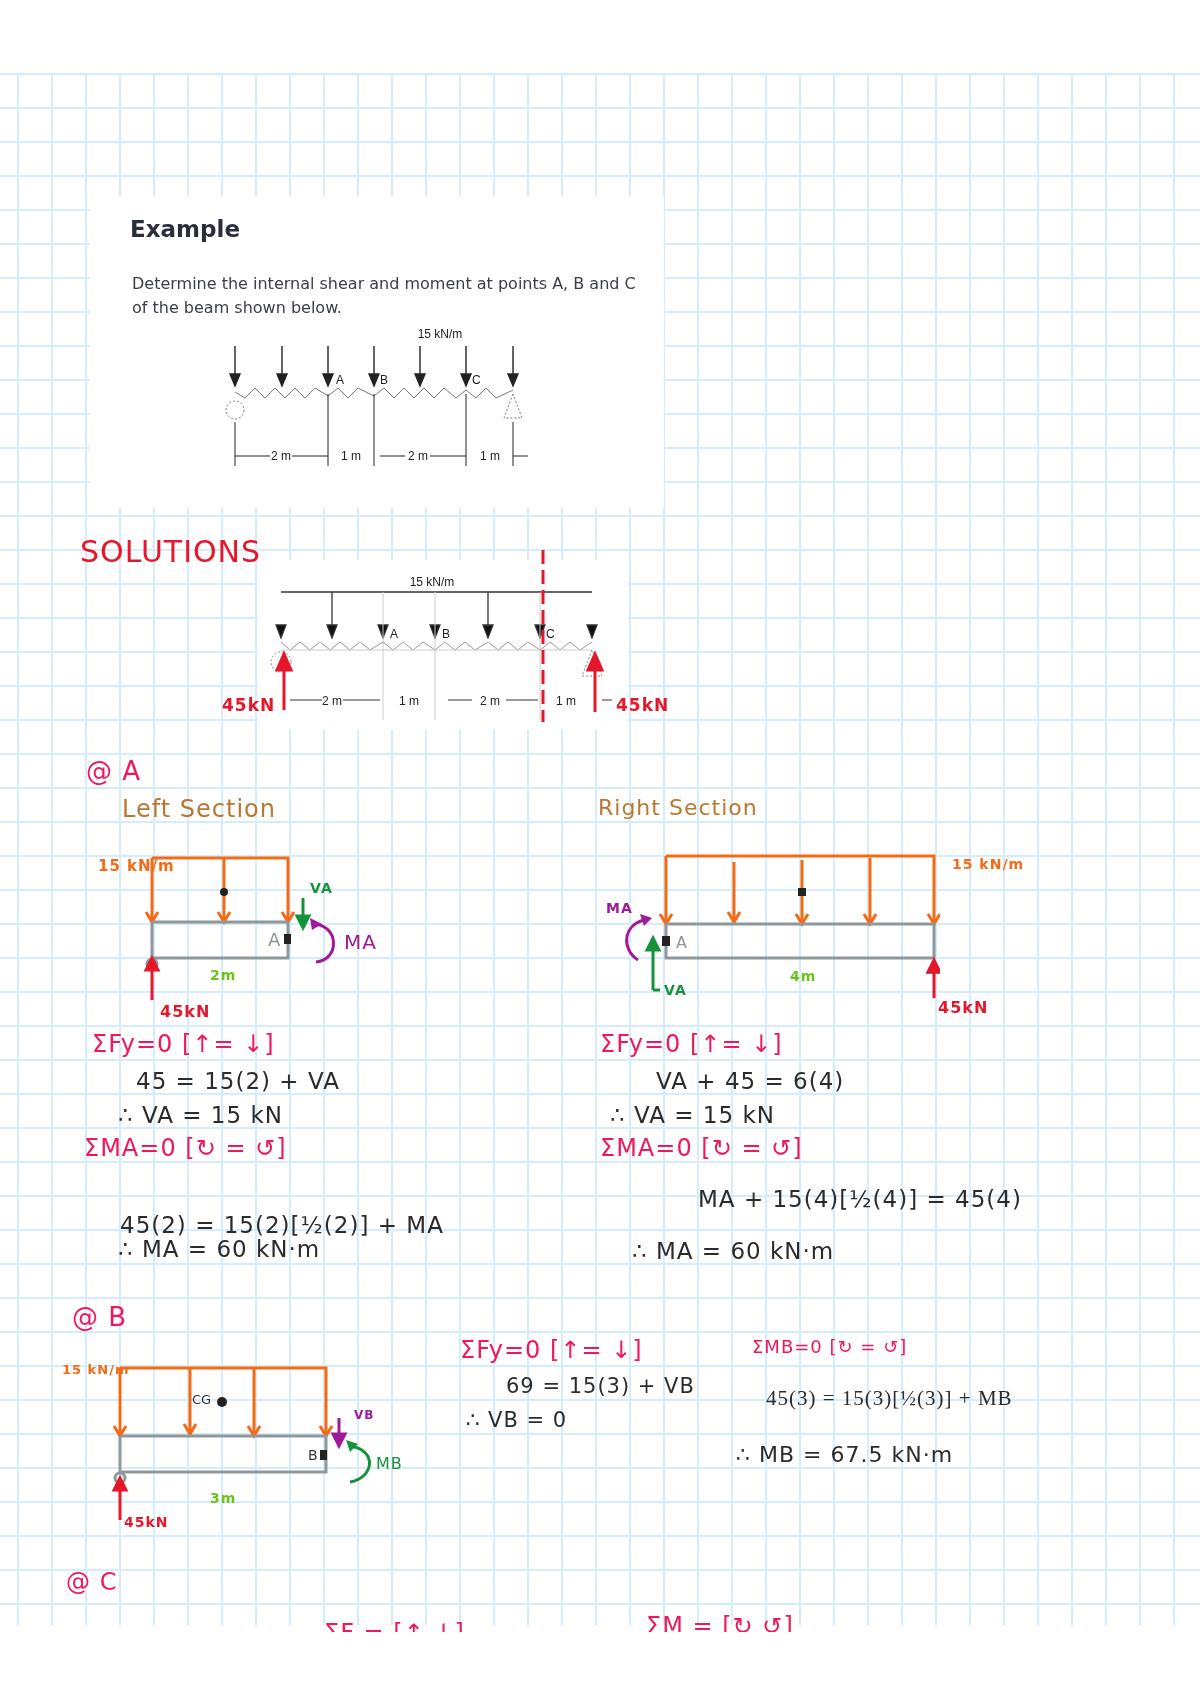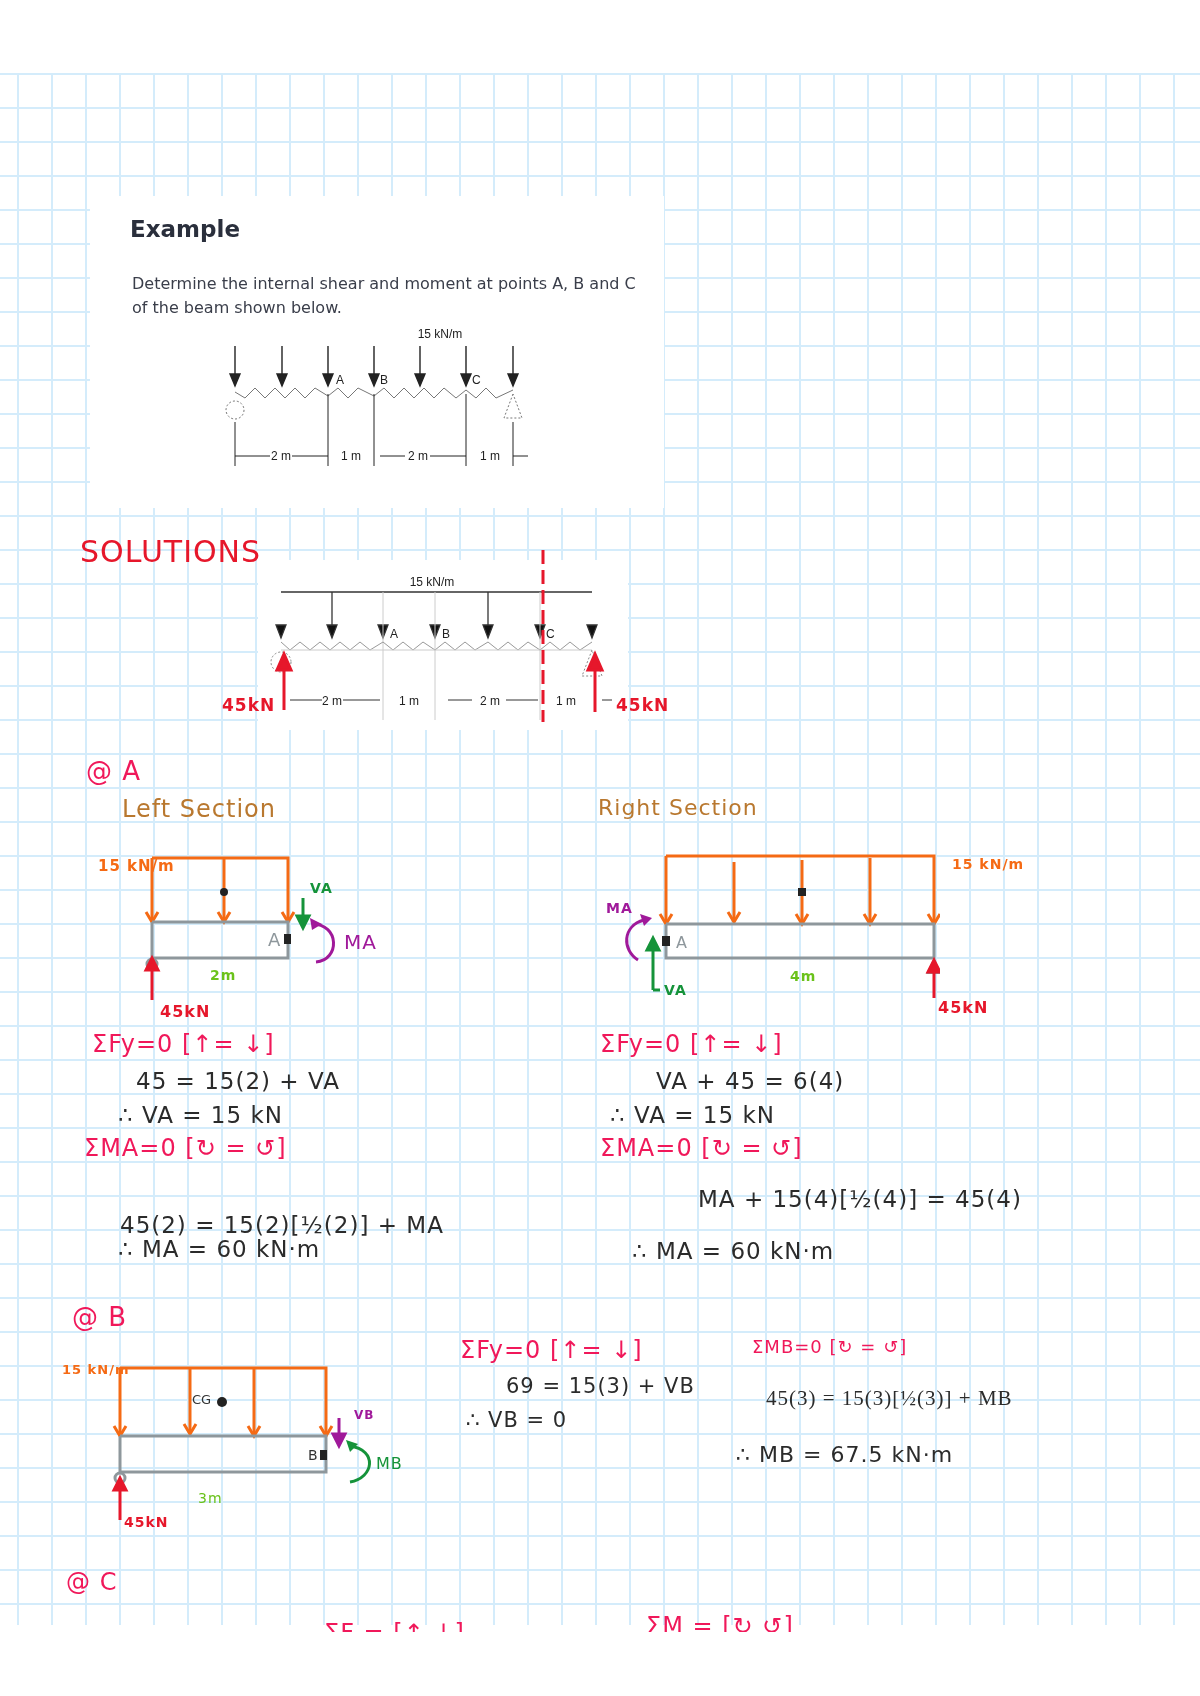--- a/index.html
+++ b/index.html
@@ -270,21 +270,21 @@
   </g>
   <g stroke="#a0199a" stroke-width="3" fill="#a0199a">
     <line x1="229" y1="58" x2="229" y2="80"></line>
       <polygon points="223,74 235,74 229,86"></polygon>
   </g>
   <path d="M240,86 C268,90 264,118 240,122" stroke="#15933a" stroke-width="3" fill="none"></path>
   <polygon points="236,80 248,84 240,92" fill="#15933a"></polygon>
 </svg>
 <div class="hw purple" style="left:354px;top:1408px;font-size:12px;font-weight:bold;">VB</div>
 <div class="hw green" style="left:376px;top:1454px;font-size:16px;">MB</div>
-<div class="hw lime" style="left:198px;top:1490px;font-size:14px;font-weight:normal;">3m</div>
+<div class="hw lime" style="left:210px;top:1490px;font-size:14px;font-weight:bold;">3m</div>
 <div class="hw red" style="left:124px;top:1514px;font-size:14px;font-weight:bold;">45kN</div>
 
 <div class="hw pink" style="left:460px;top:1336px;font-size:24px;">ΣFy=0  [↑= ↓]</div>
 <div class="hw ink" style="left:506px;top:1374px;font-size:21px;">69 = 15(3) + VB</div>
 <div class="hw ink" style="left:466px;top:1408px;font-size:21px;">∴ VB = 0</div>
 <div class="hw pink" style="left:752px;top:1336px;font-size:18px;text-align:center;">ΣMB=0  [↻ = ↺]</div>
 <div class="hw ink" style="left:766px;top:1386px;font-size:21px;font-family:Liberation Serif, serif;">45(3) = 15(3)[½(3)] + MB</div>
 <div class="hw ink" style="left:736px;top:1442px;font-size:22px;">∴ MB = 67.5 kN·m</div>
 
 <div class="hw pink" style="left:66px;top:1568px;font-size:24px;">@ C</div>

